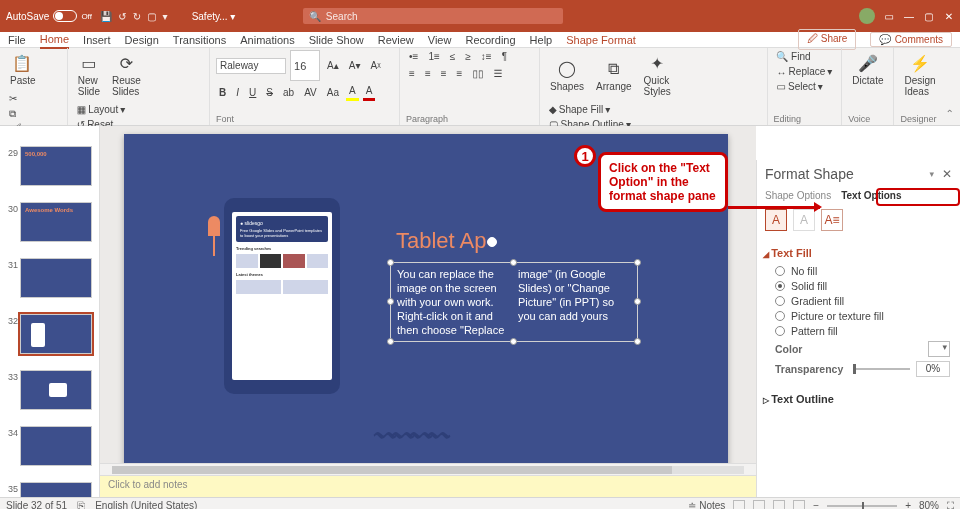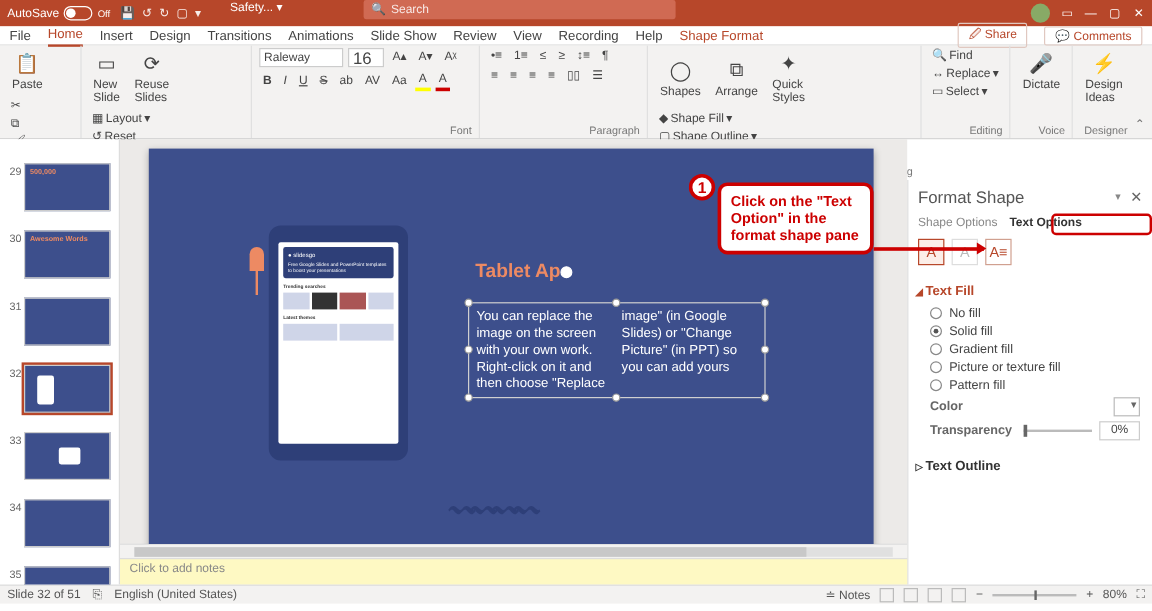--- a/index.html
+++ b/index.html
@@ -1,19 +1,19 @@
 <!DOCTYPE html>
 <html><head>
 <meta charset="utf-8">
 <style>
   * { margin: 0; padding: 0; box-sizing: border-box; font-family: "Segoe UI", sans-serif; }
   html, body { width: 960px; height: 509px; overflow: hidden; background: #fff; }
 
   
-  .titlebar { height: 22px; background: #b7472a; display: flex; color: #fff; font-size: 10px; padding: 0 6px; gap: 8px; }
+  .titlebar { height: 32px; background: #b7472a; display: flex; align-items: center; color: #fff; font-size: 10px; padding: 0 6px; gap: 8px; }
   .titlebar .autosave { display: flex; align-items: center; gap: 4px; }
   .titlebar .toggle { width: 24px; height: 12px; border: 1px solid #fff; border-radius: 6px; position: relative; }
   .titlebar .toggle::after { content: ""; position: absolute; width: 8px; height: 8px; background: #fff; border-radius: 50%; top: 1px; left: 1px; }
   .titlebar .qat { display: flex; gap: 6px; align-items: center; }
   .titlebar .qat span { opacity: .9; }
   .titlebar .docname { margin-left: 16px; }
   .titlebar .search { margin-left: 60px; display: flex; align-items: center; gap: 4px; background: #d06a53; border-radius: 2px; padding: 1px 6px; width: 260px; height: 16px; }
   .titlebar .right { margin-left: auto; display: flex; gap: 10px; align-items: center; }
   .titlebar .avatar { width: 16px; height: 16px; border-radius: 50%; background: #8a6; }
   .titlebar .winbtn { width: 10px; text-align: center; }
@@ -23,26 +23,26 @@
   .tabs .tab { cursor: pointer; padding: 2px 0; }
   .tabs .tab.active { color: #b7472a; border-bottom: 2px solid #b7472a; }
   .tabs .tab.context { color: #b7472a; }
   .tabs .spacer { flex: 1; }
   .tabs .share, .tabs .comments { border: 1px solid #e0c8c0; color: #b7472a; padding: 1px 8px; border-radius: 2px; font-size: 10px; }
 
   
   .ribbon { height: 78px; background: #f3f2f1; border-bottom: 1px solid #d6d6d6; display: flex; font-size: 10px; color: #444; }
   .group { border-right: 1px solid #e0e0e0; padding: 2px 6px 1px 6px; display: flex; flex-direction: column; }
   .group .row { display: flex; gap: 4px; align-items: center; flex-wrap: wrap; }
-  .group .label { text-align: right; font-size: 9px; color: #777; margin-top: auto; padding-top: 1px; }
+  .group .label { text-align: left; font-size: 9px; color: #777; margin-top: auto; padding-top: 1px; }
   .bigbtn { display: flex; flex-direction: column; align-items: center; gap: 1px; padding: 2px 4px; cursor: pointer; }
   .bigbtn .ic { width: 22px; height: 22px; display: flex; align-items: center; justify-content: center; font-size: 16px; }
   .smallbtn { padding: 1px 3px; cursor: pointer; font-size: 10px; line-height: 12px; display: flex; align-items: center; gap: 2px; white-space: nowrap; }
   .fontname { width: 70px; height: 16px; border: 1px solid #ccc; background: #fff; padding: 0 3px; font-size: 10px; display: flex; align-items: center; }
-  .fontsize { width: 30px; height: 16px; border: 1px solid #ccc; background: #fff; padding: 0 3px; font-size: 14px; display: flex; align-items: center; }
+  .fontsize { width: 30px; height: 31px; border: 1px solid #ccc; background: #fff; padding: 0 3px; font-size: 11px; display: flex; align-items: center; }
   .ribbon .collapse { margin-left: auto; padding: 60px 6px 2px 0; font-size: 10px; color: #777; }
 
   
   .body { display: flex; height: calc(100% - 22px - 22px - 78px - 16px); }
   .thumbs { width: 100px; background: #fff; border-right: 1px solid #ddd; overflow: hidden; padding: 4px 4px; }
   .thumb-row { display: flex; align-items: flex-start; gap: 2px; margin-bottom: 6px; margin-top: 16px; }
   .thumb-num { width: 14px; text-align: right; font-size: 9px; color: #666; padding-top: 2px; }
   .thumb { width: 72px; height: 40px; background: #3d4f8c; border: 1px solid #ccc; position: relative; overflow: hidden; }
   .thumb.sel { outline: 2px solid #b7472a; }
   .thumb .t1 { position: absolute; top: 4px; left: 4px; font-size: 6px; color: #ed8a63; font-weight: bold; }
@@ -53,21 +53,21 @@
   .slide { position: absolute; left: 24px; top: 8px; width: 604px; height: 340px; background: #3d4f8c; box-shadow: 0 2px 6px rgba(0,0,0,.3); }
   .tablet { position: absolute; left: 100px; top: 64px; width: 116px; height: 196px; background: #2e3f78; border-radius: 10px; padding: 14px 8px; }
   .tablet-screen { width: 100%; height: 100%; background: #fff; border-radius: 2px; padding: 4px; font-size: 5px; color: #333; overflow: hidden; }
   .tablet-head { background: #2e3f78; color: #fff; padding: 4px; font-size: 5px; border-radius: 2px; margin-bottom: 4px; }
   .tablet-grid { display: flex; gap: 2px; margin: 3px 0; }
   .tablet-grid div { flex: 1; height: 14px; background: #cfd5e8; }
   .pin { position: absolute; left: 84px; top: 82px; width: 12px; height: 36px; }
   .pin::before { content: ""; display: block; width: 12px; height: 20px; background: #ed8a63; border-radius: 6px 6px 0 0; }
   .pin::after { content: ""; display: block; width: 2px; height: 20px; background: #ed8a63; margin-left: 5px; }
 
-  .slide-title { position: absolute; left: 272px; top: 94px; font-size: 16px; color: #ed8a63; font-weight: 700; }
+  .slide-title { position: absolute; left: 272px; top: 94px; font-size: 22px; color: #ed8a63; font-weight: 400; }
   .slide-title .handle { display: inline-block; width: 10px; height: 10px; border: 1px solid #fff; background: #fff; border-radius: 50%; vertical-align: middle; }
 
   .textbox { position: absolute; left: 266px; top: 128px; width: 248px; padding: 4px 6px; color: #fff; font-size: 11px; line-height: 14px; border: 1px solid #d0d0d0; }
   .textbox .cols { column-count: 2; column-gap: 8px; }
   .sel-handle { position: absolute; width: 7px; height: 7px; background: #fff; border: 1px solid #999; border-radius: 50%; }
 
   .wavy { position: absolute; left: 250px; bottom: 26px; font-size: 22px; color: #2e3f78; letter-spacing: -4px; }
 
   .notes { height: 22px; border-top: 1px solid #ddd; background: #fef9c3; padding: 3px 8px; font-size: 10px; color: #888; }
   .hscroll { height: 12px; background: #f3f2f1; border-top: 1px solid #ddd; position: relative; }

